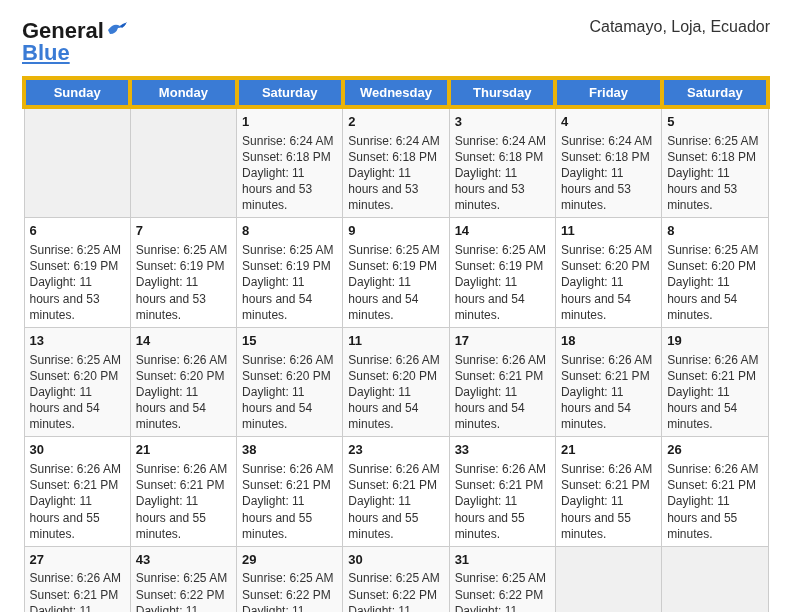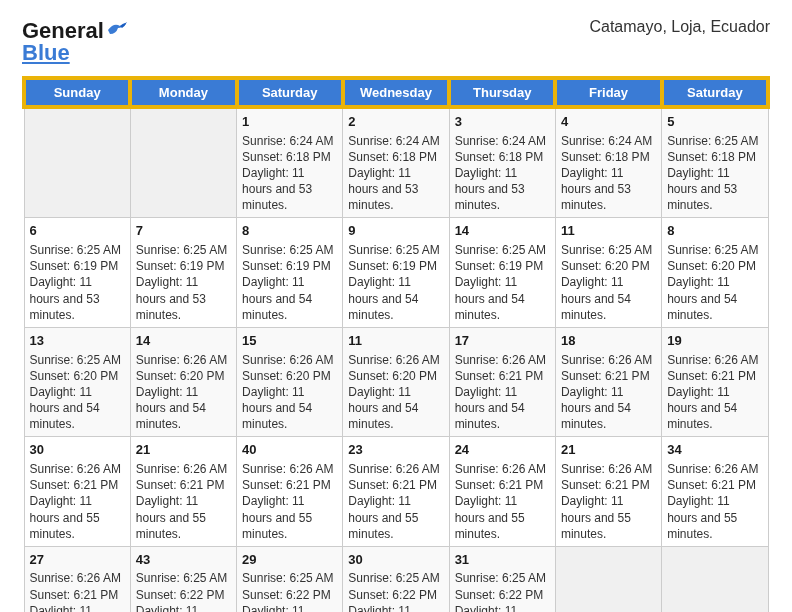--- a/index.html
+++ b/index.html
@@ -204,37 +204,37 @@
         <tr>
           <td>
             <span class="cell-date">30</span>
             <div class="cell-info"><span>Sunrise: 6:26 AM</span><br><span>Sunset: 6:21 PM</span><br><span>Daylight: 11 hours and 55 minutes.</span></div>
           </td>
           <td>
             <span class="cell-date">21</span>
             <div class="cell-info"><span>Sunrise: 6:26 AM</span><br><span>Sunset: 6:21 PM</span><br><span>Daylight: 11 hours and 55 minutes.</span></div>
           </td>
           <td>
-            <span class="cell-date">40</span>
+            <span class="cell-date">38</span>
             <div class="cell-info"><span>Sunrise: 6:26 AM</span><br><span>Sunset: 6:21 PM</span><br><span>Daylight: 11 hours and 55 minutes.</span></div>
           </td>
           <td>
             <span class="cell-date">23</span>
             <div class="cell-info"><span>Sunrise: 6:26 AM</span><br><span>Sunset: 6:21 PM</span><br><span>Daylight: 11 hours and 55 minutes.</span></div>
           </td>
           <td>
-            <span class="cell-date">24</span>
+            <span class="cell-date">33</span>
             <div class="cell-info"><span>Sunrise: 6:26 AM</span><br><span>Sunset: 6:21 PM</span><br><span>Daylight: 11 hours and 55 minutes.</span></div>
           </td>
           <td>
             <span class="cell-date">21</span>
             <div class="cell-info"><span>Sunrise: 6:26 AM</span><br><span>Sunset: 6:21 PM</span><br><span>Daylight: 11 hours and 55 minutes.</span></div>
           </td>
           <td>
-            <span class="cell-date">34</span>
+            <span class="cell-date">26</span>
             <div class="cell-info"><span>Sunrise: 6:26 AM</span><br><span>Sunset: 6:21 PM</span><br><span>Daylight: 11 hours and 55 minutes.</span></div>
           </td>
         </tr>
         <tr>
           <td>
             <span class="cell-date">27</span>
             <div class="cell-info"><span>Sunrise: 6:26 AM</span><br><span>Sunset: 6:21 PM</span><br><span>Daylight: 11 hours and 55 minutes.</span></div>
           </td>
           <td>
             <span class="cell-date">43</span>

